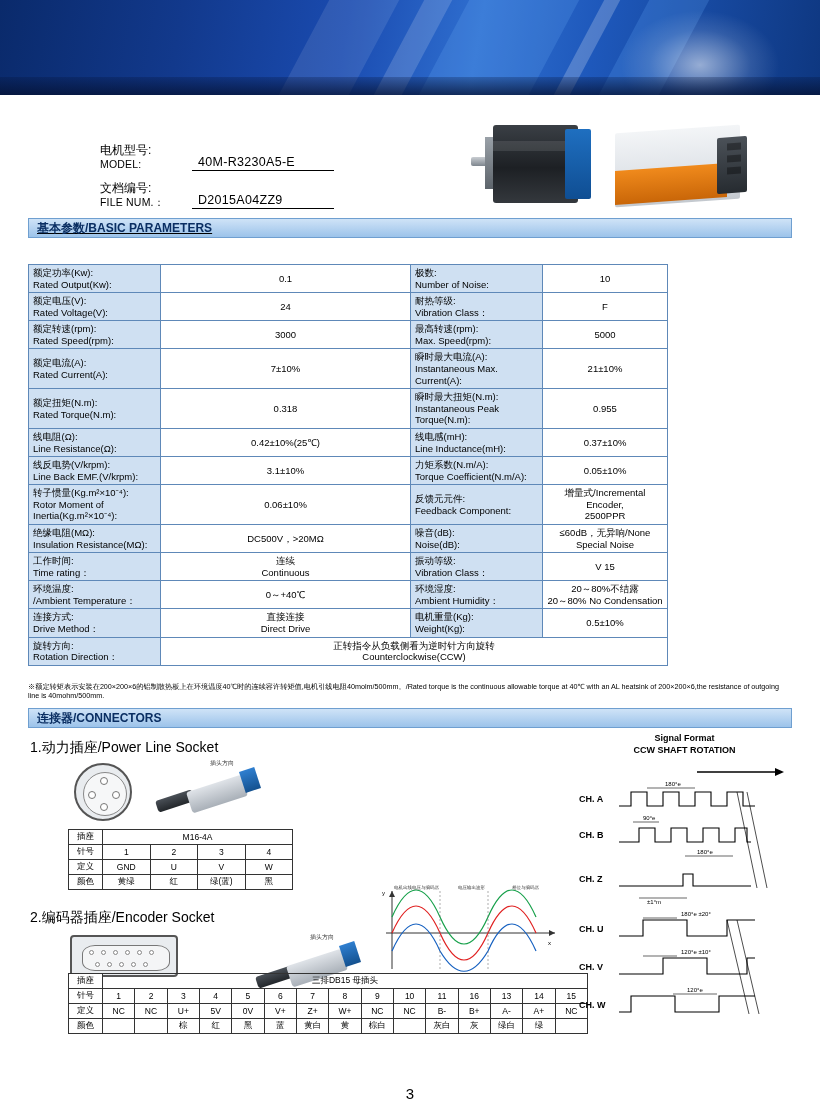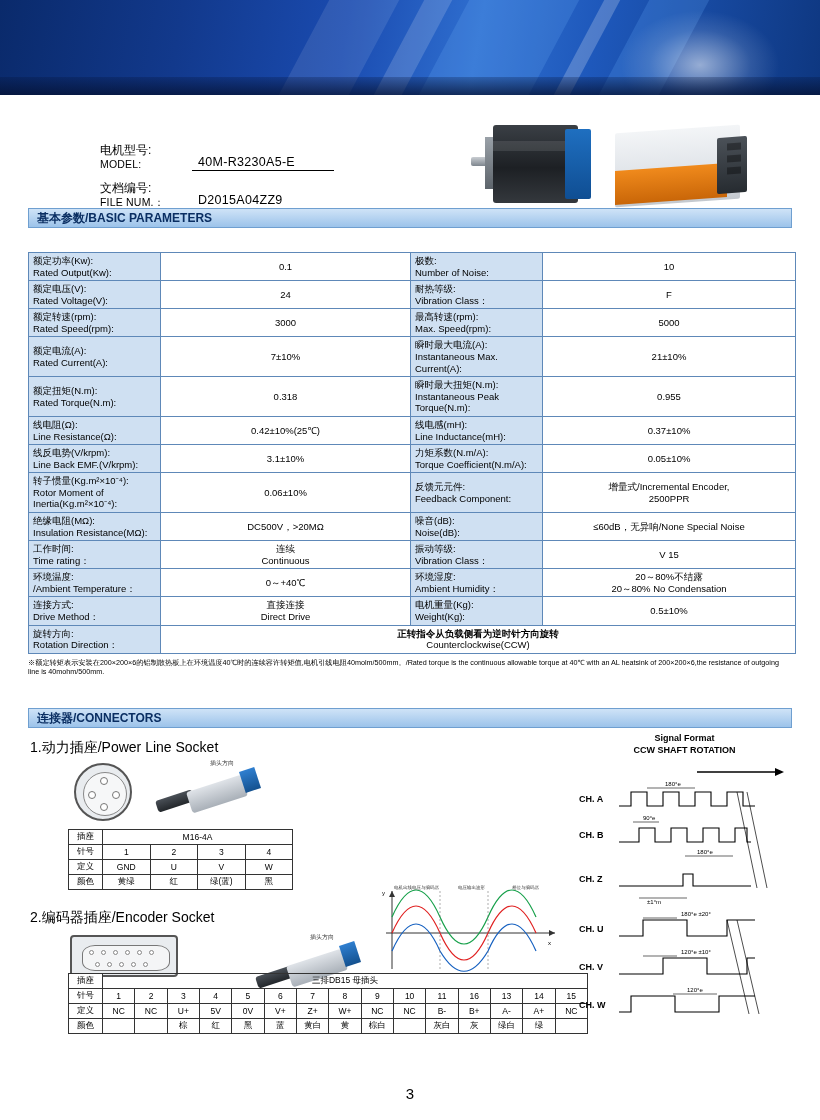--- a/index.html
+++ b/index.html
@@ -106,22 +106,22 @@
     border: 1px solid #6f9fd0;
     display:flex; align-items:center;
     padding-left: 8px;
     font-size: 12px; font-weight: bold; color:#0a2e62;
   }
   .sec-wrap { position:absolute; left:0; width: 820px; }
 
   
   table.params {
     border-collapse: collapse;
-    width: 768px;
-    margin: 4px 28px;
+    width: 640px;
+    margin: 16px 28px;
     table-layout: fixed;
   }
   table.params td {
     border: 1px solid #5e88b8;
     font-size: 9.5px;
     padding: 2px 4px;
     vertical-align: middle;
     line-height: 1.22;
   }
   td.lbl { background: #cfe0f2; width: 132px; }
@@ -235,21 +235,21 @@
     <div class="motor-cap"></div>
     <div class="drive-body"></div>
     <div class="drive-orange"></div>
     <div class="drive-conn"></div>
     <div class="drive-slot" style="left:262px;top:28px;width:14px;height:7px;transform:skewY(-4deg);"></div>
     <div class="drive-slot" style="left:262px;top:40px;width:14px;height:7px;transform:skewY(-4deg);"></div>
     <div class="drive-slot" style="left:262px;top:52px;width:14px;height:7px;transform:skewY(-4deg);"></div>
   </div>
 </div>
 
-<div class="sec-wrap" style="top:208px;">
+<div class="sec-wrap" style="top:218px;text-decoration:underline;">
   <div class="sec-bar">基本参数/BASIC PARAMETERS</div>
 </div>
 
 <div style="position:absolute; top:248px; left:0; width:820px;">
   <table class="params">
     <tbody id="param-rows">
         <tr>
           <td class="lbl">
             <span class="cn">额定功率(Kw):</span>
             <span class="en">Rated Output(Kw):</span>
@@ -444,21 +444,21 @@
           <td class="val">
             <span style="display: block;">0.5±10%</span>
           </td>
         </tr>
         <tr>
           <td class="lbl">
             <span class="cn">旋转方向:</span>
             <span class="en">Rotation Direction：</span>
           </td>
           <td class="val" colspan="3">
-            <span style="display: block; font-weight: bold;">正转指令从负载侧看为逆时针方向旋转</span>
+            <span style="display: block;">正转指令从负载侧看为逆时针方向旋转</span>
             <span style="display: block;">Counterclockwise(CCW)</span>
           </td>
         </tr>
       </tbody>
   </table>
   <div class="note">※额定转矩表示安装在200×200×6的铝制散热板上在环境温度40℃时的连续容许转矩值,电机引线电阻40molm/500mm。/Rated torque is the continuous allowable torque at 40℃ with an AL heatsink of 200×200×6,the resistance of outgoing line is 40mohm/500mm.</div>
 </div>
 
 <div class="sec-wrap" style="top:708px;">
   <div class="sec-bar">连接器/CONNECTORS</div>

